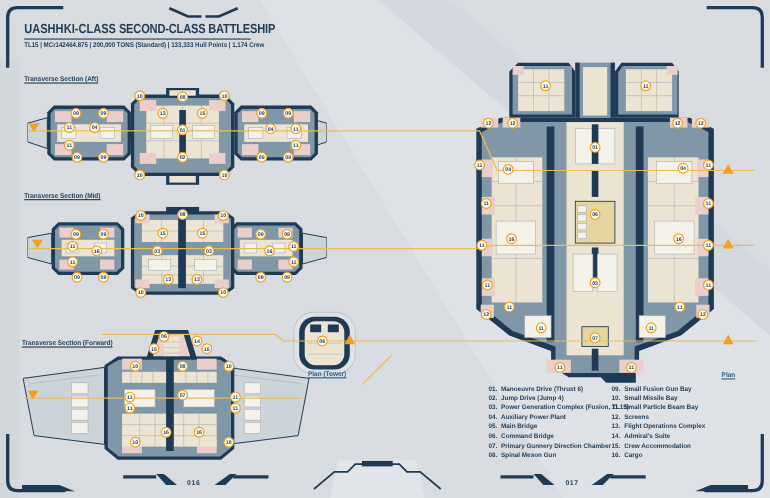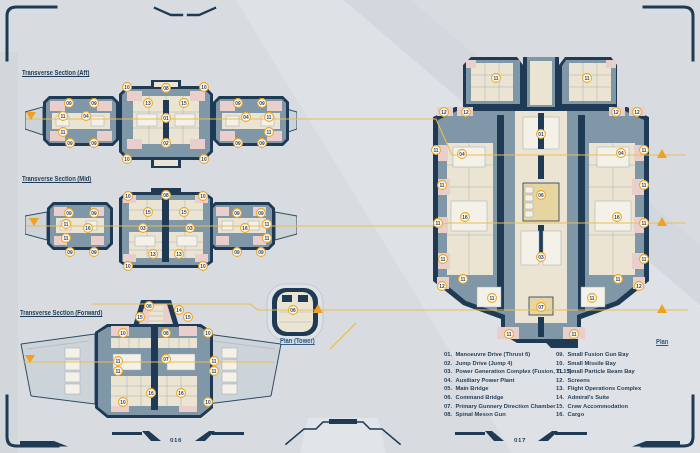--- a/index.html
+++ b/index.html
@@ -77,20 +77,25 @@
     </g>
     <g>
       <polygon class="f-nv" points="455,432 485,432 485,435 455,435"></polygon>
       <polygon class="f-nv" points="485,431 492,431 504,441 494,441"></polygon>
       <polygon class="f-nv" points="538,441 548,441 558,431 552,431"></polygon>
       <polygon class="f-nv" points="555,432 587,432 587,435 555,435"></polygon>
     </g>
     <polygon class="f-nv" points="536,332 578,332 578,348 551,348"></polygon>
   </svg>
 
+  <div class="title-block">
+    <h1><span class="strong">UASHHKI-CLASS</span><span> SECOND-CLASS BATTLESHIP</span></h1>
+    <div class="title-rule"></div>
+    <div class="subtitle">TL15 | MCr142464.875 | 200,000 TONS (Standard) | 133,333 Hull Points | 1,174 Crew</div>
+  </div>
 
   <svg class="abs" style="left:25px;top:80px" width="272" height="96" viewBox="0 0 272 96">
     <polygon class="wing" points="0,32 18,27 18,55 0,49"></polygon>
     <polygon class="wing" points="254,27 272,32 272,49 254,55"></polygon>
     <rect class="f-nv" x="88" y="36" width="12" height="10"></rect>
     <rect class="f-nv" x="172" y="36" width="12" height="10"></rect>
     <polygon class="f-nv" points="18,22 24,16 88,16 94,22 94,60 88,66 24,66 18,60"></polygon>
     <polygon class="f-hl" points="21,23 25,19 87,19 91,23 91,59 87,63 25,63 21,59"></polygon>
     <rect class="f-cr" x="27" y="33" width="58" height="16"></rect>
     <rect class="f-pk" x="25" y="21" width="15" height="10"></rect>

